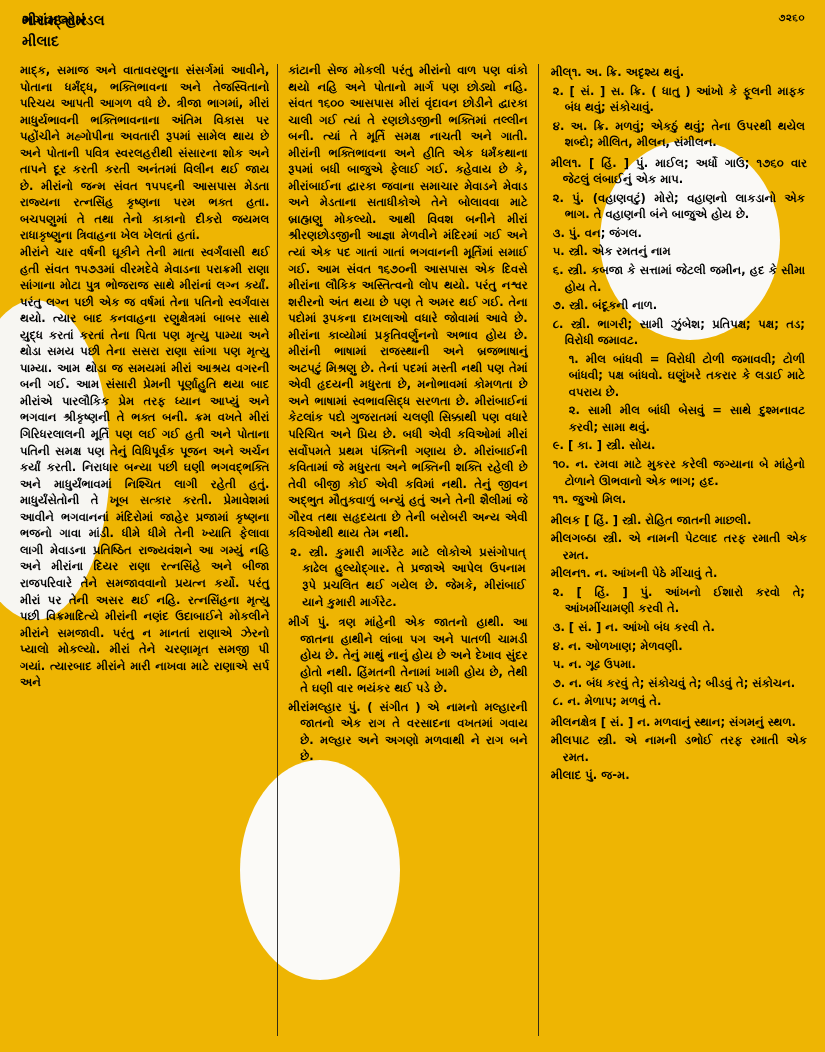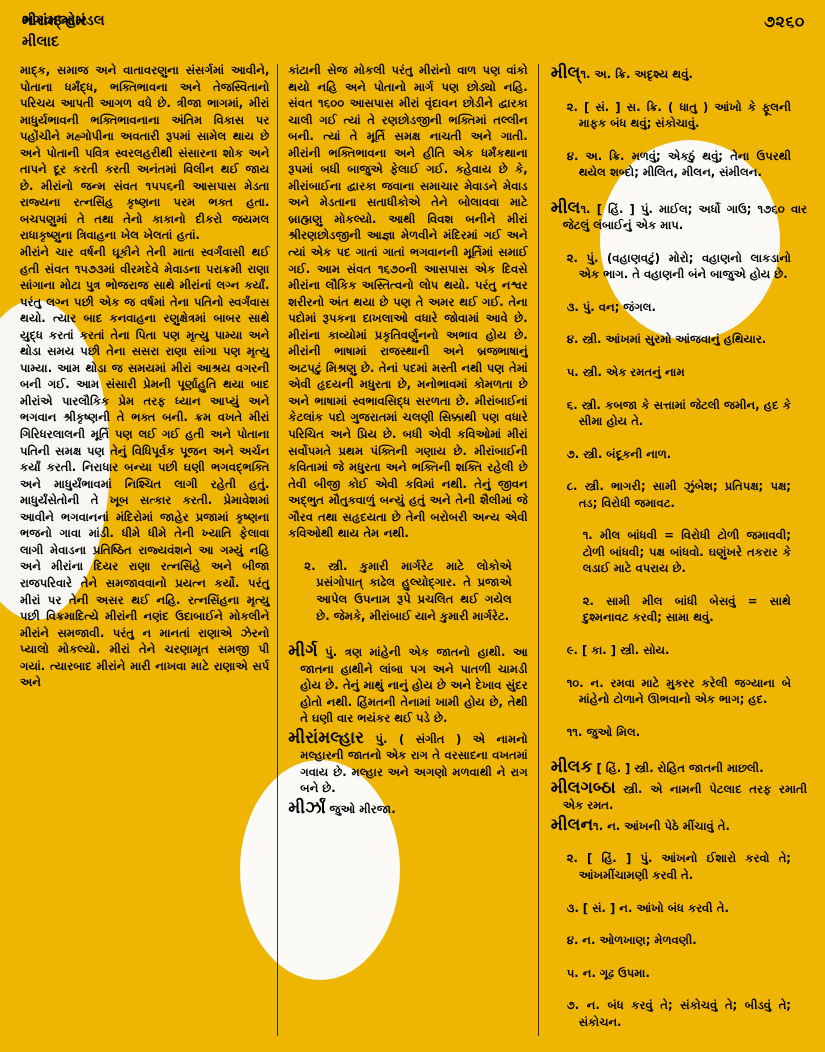--- a/index.html
+++ b/index.html
@@ -53,21 +53,21 @@
     left: 0; right: 16px;
     top: 2px;
     text-align: left;
     font-size: 14.5px;
     font-weight: bold;
   }
   .hdr-right {
     position: absolute;
     right: 0;
     top: 2px;
-    font-size: 16px;
+    font-size: 10px;
     font-weight: bold;
     letter-spacing: .5px;
   }
 
   .columns {
     position: absolute;
     left: 20px;
     top: 62px;
     width: 787px;
     height: 978px;
@@ -107,28 +107,28 @@
   .entry {
     font-size: 11.6px;
     line-height: 16.55px;
     text-align: justify;
     font-weight: 600;
     margin: 0;
     padding-top: 2px;
   }
   .entry .hw {
     font-weight: 800;
-    font-size: 17px;
+    font-size: 12px;
   }
   .sense {
     font-size: 11.6px;
     line-height: 16.55px;
     text-align: justify;
     font-weight: 600;
-    margin: 16px;
+    margin: 2px;
     padding-left: 0;
   }
   .sense.sub {
     padding-left: 16px;
   }
   .hang {
     padding-left: 12px;
     text-indent: -12px;
   }
 
@@ -160,35 +160,33 @@
       <p class="body">મીરાંને ચાર વર્ષની ઘૂકીને તેની માતા સ્વર્ગંવાસી થઈ હતી સંવત ૧૫૭૩માં વીરમદેવે મેવાડના પરાક્રમી રાણા સાંગાના મોટા પુત્ર ભોજરાજ સાથે મીરાંનાં લગ્ન કર્યાં. પરંતુ લગ્ન પછી એક જ વર્ષમાં તેના પતિનો સ્વર્ગંવાસ થયો. ત્યાર બાદ કનવાહના રણુક્ષેત્રમાં બાબર સાથે યુદ્ધ કરતાં કરતાં તેના પિતા પણ મૃત્યુ પામ્યા અને થોડા સમય પછી તેના સસરા રાણા સાંગા પણ મૃત્યુ પામ્યા. આમ થોડા જ સમયમાં મીરાં આશ્રય વગરની બની ગઈ. આમ સંસારી પ્રેમની પૂર્ણાહુતિ થયા બાદ મીરાંએ પારલૌકિક પ્રેમ તરફ ધ્યાન આપ્યું અને ભગવાન શ્રીકૃષ્ણની તે ભક્ત બની. ક્રમ વખતે મીરાં ગિરિધરલાલની મૂર્તિ પણ લઈ ગઈ હતી અને પોતાના પતિની સમક્ષ પણ તેનું વિધિપૂર્વક પૂજન અને અર્ચન કર્યાં કરતી. નિરાધાર બન્યા પછી ઘણી ભગવદ્ભક્તિ અને માધુર્યંભાવમાં નિશ્ચિત લાગી રહેતી હતું. માધુર્યંસેતોની તે ખૂબ સત્કાર કરતી. પ્રેમાવેશમાં આવીને ભગવાનનાં મંદિરોમાં જાહેર પ્રજામાં કૃષ્ણના ભજનો ગાવા માંડી. ધીમે ધીમે તેની ખ્યાતિ ફેલાવા લાગી મેવાડના પ્રતિષ્ઠિત રાજ્યવંશને આ ગમ્યું નહિ અને મીરાંના દિયર રાણા રત્નસિંહે અને બીજા રાજપરિવારે તેને સમજાવવાનો પ્રયત્ન કર્યો. પરંતુ મીરાં પર તેની અસર થઈ નહિ. રત્નસિંહના મૃત્યુ પછી વિક્રમાદિત્યે મીરાંની નણંદ ઉદાબાઈને મોકલીને મીરાંને સમજાવી. પરંતુ ન માનતાં રાણાએ ઝેરનો પ્યાલો મોકલ્યો. મીરાં તેને ચરણામૃત સમજી પી ગયાં. ત્યારબાદ મીરાંને મારી નાખવા માટે રાણાએ સર્પ અને</p>
     </div>
 
     <div class="rule"></div>
 
     <div class="col col2">
       <p class="body">કાંટાની સેજ મોકલી પરંતુ મીરાંનો વાળ પણ વાંકો થયો નહિ અને પોતાનો માર્ગ પણ છોડ્યો નહિ. સંવત ૧૬૦૦ આસપાસ મીરાં વૃંદાવન છોડીને દ્વારકા ચાલી ગઈ ત્યાં તે રણછોડજીની ભક્તિમાં તલ્લીન બની. ત્યાં તે મૂર્તિ સમક્ષ નાચતી અને ગાતી. મીરાંની ભક્તિભાવના અને હીતિ એક ધર્મંકથાના રૂપમાં બધી બાજુએ ફેલાઈ ગઈ. કહેવાય છે કે, મીરાંબાઈના દ્વારકા જવાના સમાચાર મેવાડને મેવાડ અને મેડતાના સતાધીકોએ તેને બોલાવવા માટે બ્રાહ્મણુ મોકલ્યો. આથી વિવશ બનીને મીરાં શ્રીરણછોડજીની આજ્ઞા મેળવીને મંદિરમાં ગઈ અને ત્યાં એક પદ ગાતાં ગાતાં ભગવાનની મૂર્તિમાં સમાઈ ગઈ. આમ સંવત ૧૬૭૦ની આસપાસ એક દિવસે મીરાંના લૌકિક અસ્તિત્વનો લોપ થયો. પરંતુ નશ્વર શરીરનો અંત થયા છે પણ તે અમર થઈ ગઈ. તેના પદોમાં રૂપકના દાખલાઓ વધારે જોવામાં આવે છે. મીરાંના કાવ્યોમાં પ્રકૃતિવર્ણુનનો અભાવ હોય છે. મીરાંની ભાષામાં રાજસ્થાની અને બ્રજભાષાનું અટપટું મિશ્રણુ છે. તેનાં પદમાં મસ્તી નથી પણ તેમાં એવી હૃદયની મધુરતા છે, મનોભાવમાં કોમળતા છે અને ભાષામાં સ્વભાવસિદ્ધ સરળતા છે. મીરાંબાઈનાં કેટલાંક પદો ગુજરાતમાં ચલણી સિક્કાથી પણ વધારે પરિચિત અને પ્રિય છે. બધી એવી કવિઓમાં મીરાં સર્વોપમતે પ્રથમ પંક્તિની ગણાય છે. મીરાંબાઈની કવિતામાં જે મધુરતા અને ભક્તિની શક્તિ રહેલી છે તેવી બીજી કોઈ એવી કવિમાં નથી. તેનું જીવન અદ્ભુત મૌતુકવાળું બન્યું હતું અને તેની શૈલીમાં જે ગૌરવ તથા સહૃદયતા છે તેની બરોબરી અન્ય એવી કવિઓથી થાય તેમ નથી.</p>
       <p class="sense hang">૨. સ્ત્રી. કુમારી માર્ગરેટ માટે લોકોએ પ્રસંગોપાત્ કાઢેલ હુલ્યોદ્ગાર. તે પ્રજાએ આપેલ ઉપનામ રૂપે પ્રચલિત થઈ ગયેલ છે. જેમકે, મીરાંબાઈ યાને કુમારી માર્ગરેટ.</p>
       <p class="entry hang"><span class="hw">મીર્ગ</span><span> પું. ત્રણ માંહેની એક જાતનો હાથી. આ જાતના હાથીને લાંબા પગ અને પાતળી ચામડી હોય છે. તેનું માથું નાનું હોય છે અને દેખાવ સુંદર હોતો નથી. હિંમતની તેનામાં ખામી હોય છે, તેથી તે ઘણી વાર ભયંકર થઈ પડે છે.</span></p>
       <p class="entry hang"><span class="hw">મીરાંમલ્હાર</span><span> પું. ( સંગીત ) એ નામનો મલ્હારની જાતનો એક રાગ તે વરસાદના વખતમાં ગવાય છે. મલ્હાર અને અગણો મળવાથી ને રાગ બને છે.</span></p>
-      <p class="entry hang"><span class="hw">મીર્ઝાં</span><span> જુઓ મીરજા.</span></p>
     </div>
 
     <div class="rule"></div>
 
     <div class="col col3">
 
       <p class="entry hang"><span class="hw">મીલ્</span><span>૧. અ. ક્રિ. અદૃશ્ય થવું.</span></p>
       <p class="sense hang">૨. [ સં. ] સ. ક્રિ. ( ધાતુ ) આંખો કે ફૂલની માફક બંધ થવું; સંકોચાવું.</p>
       <p class="sense hang">૪. અ. ક્રિ. મળવું; એકઠું થવું; તેના ઉપરથી થયેલ શબ્દો; મીલિત, મીલન, સંમીલન.</p>
 
       <p class="entry hang"><span class="hw">મીલ</span><span>૧. [ હિં. ] પું. માઈલ; અર્ધો ગાઉ; ૧૭૬૦ વાર જેટલું લંબાઈનું એક માપ.</span></p>
       <p class="sense hang">૨. પું. (વહાણવટું) મોરો; વહાણનો લાકડાનો એક ભાગ. તે વહાણની બંને બાજુએ હોય છે.</p>
       <p class="sense hang">૩. પું. વન; જંગલ.</p>
-      <p class="sense hang">૪. સ્ત્રી. આંખમાં સુરમો આંજવાનું હથિયાર.</p>
       <p class="sense hang">૫. સ્ત્રી. એક રમતનું નામ</p>
       <p class="sense hang">૬. સ્ત્રી. કબજા કે સત્તામાં જેટલી જમીન, હદ કે સીમા હોય તે.</p>
       <p class="sense hang">૭. સ્ત્રી. બંદૂકની નાળ.</p>
       <p class="sense hang">૮. સ્ત્રી. ભાગરી; સામી ઝુંબેશ; પ્રતિપક્ષ; પક્ષ; તડ; વિરોધી જમાવટ.</p>
       <p class="sense sub">૧. મીલ બાંધવી = વિરોધી ટોળી જમાવવી; ટોળી બાંધવી; પક્ષ બાંધવો. ઘણુંખરે તકરાર કે લડાઈ માટે વપરાય છે.</p>
       <p class="sense sub">૨. સામી મીલ બાંધી બેસવું = સાથે દુશ્મનાવટ કરવી; સામા થવું.</p>
       <p class="sense hang">૯. [ કા. ] સ્ત્રી. સોય.</p>
       <p class="sense hang">૧૦. ન. રમવા માટે મુકરર કરેલી જગ્યાના બે માંહેનો ટોળાને ઊભવાનો એક ભાગ; હદ.</p>
       <p class="sense hang">૧૧. જુઓ મિલ.</p>
 

